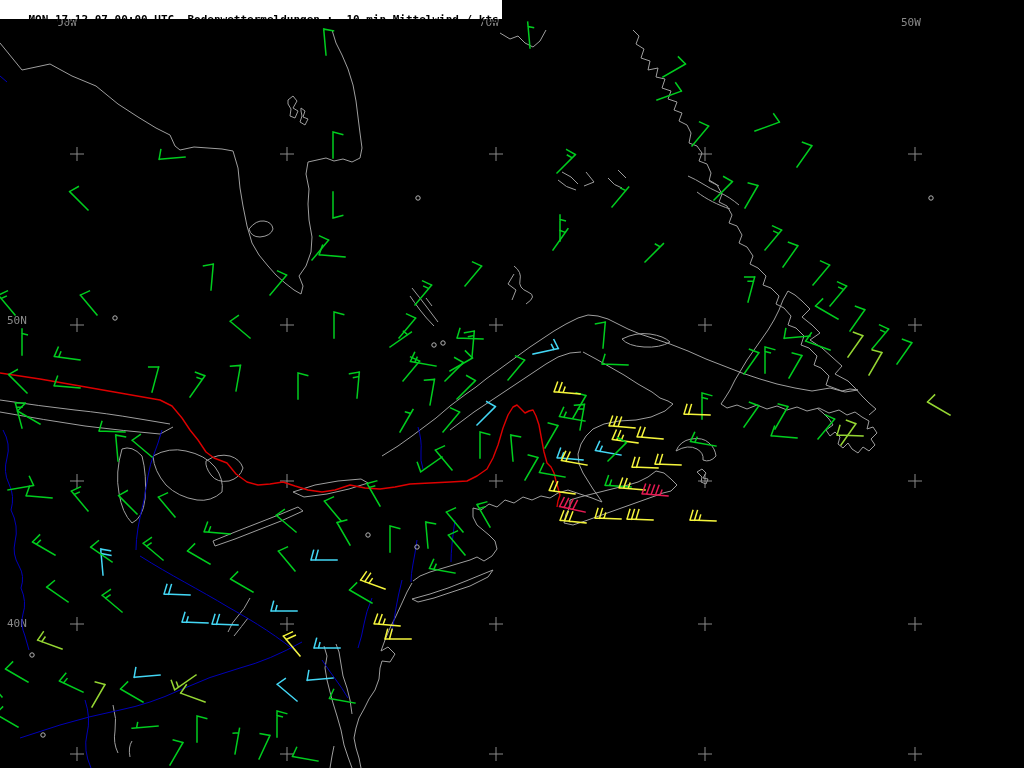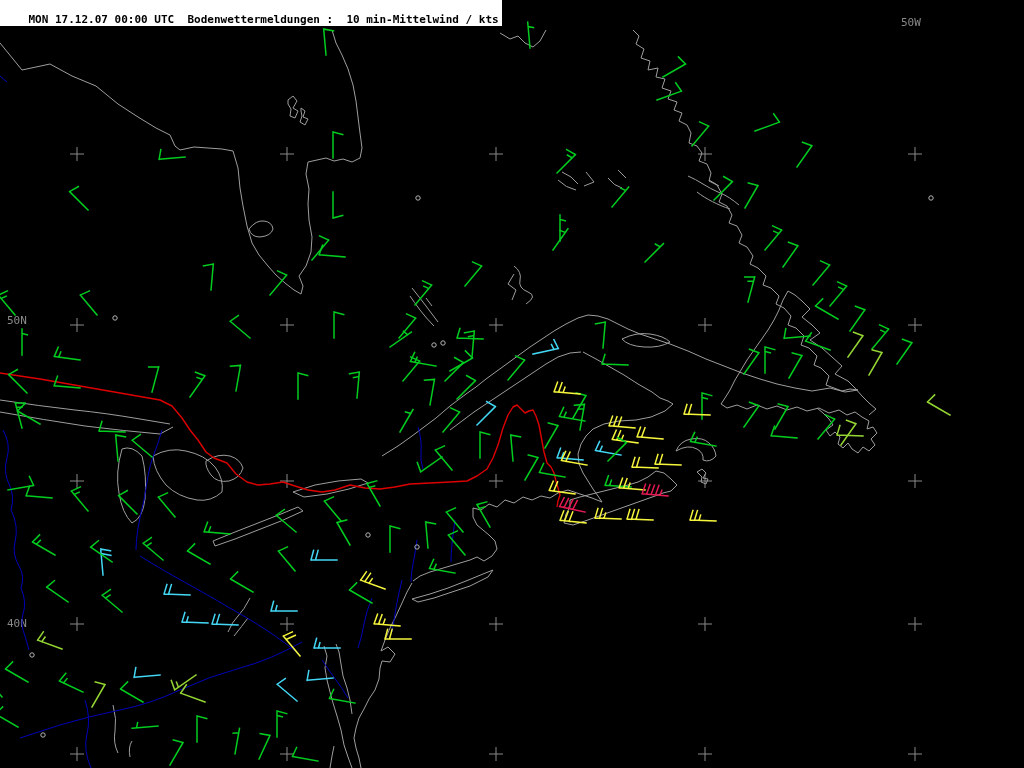--- a/index.html
+++ b/index.html
@@ -1,19 +1,19 @@
 <!DOCTYPE html>
 <html><head>
 <meta charset="utf-8">
 <style>
   html,body{margin:0;padding:0;background:#000;}
   .screen{position:relative;width:1024px;height:768px;background:#000;overflow:hidden;
           font-family:"DejaVu Sans Mono", monospace;}
   .titlebar{position:absolute;top:0;left:0;z-index:5;background:#fff;color:#000;
-            font:bold 11px/13px "DejaVu Sans Mono", monospace;height:26px;padding:0 3px 0 2px;
+            font:bold 11px/13px "DejaVu Sans Mono", monospace;height:19px;padding:0 3px 0 2px;
             white-space:pre;letter-spacing:0px;}
   svg{position:absolute;top:0;left:0;}
 </style>
 </head>
 <body>
 
 <div class="screen">
   <svg id="map" width="1024" height="768" viewBox="0 0 1024 768">
       <rect x="0" y="0" width="1024" height="768" fill="#000000"></rect>
       <path d="M 70,154 H 84 M 77,147 V 161" stroke="#8a8a8a" stroke-width="1" fill="none"></path>

